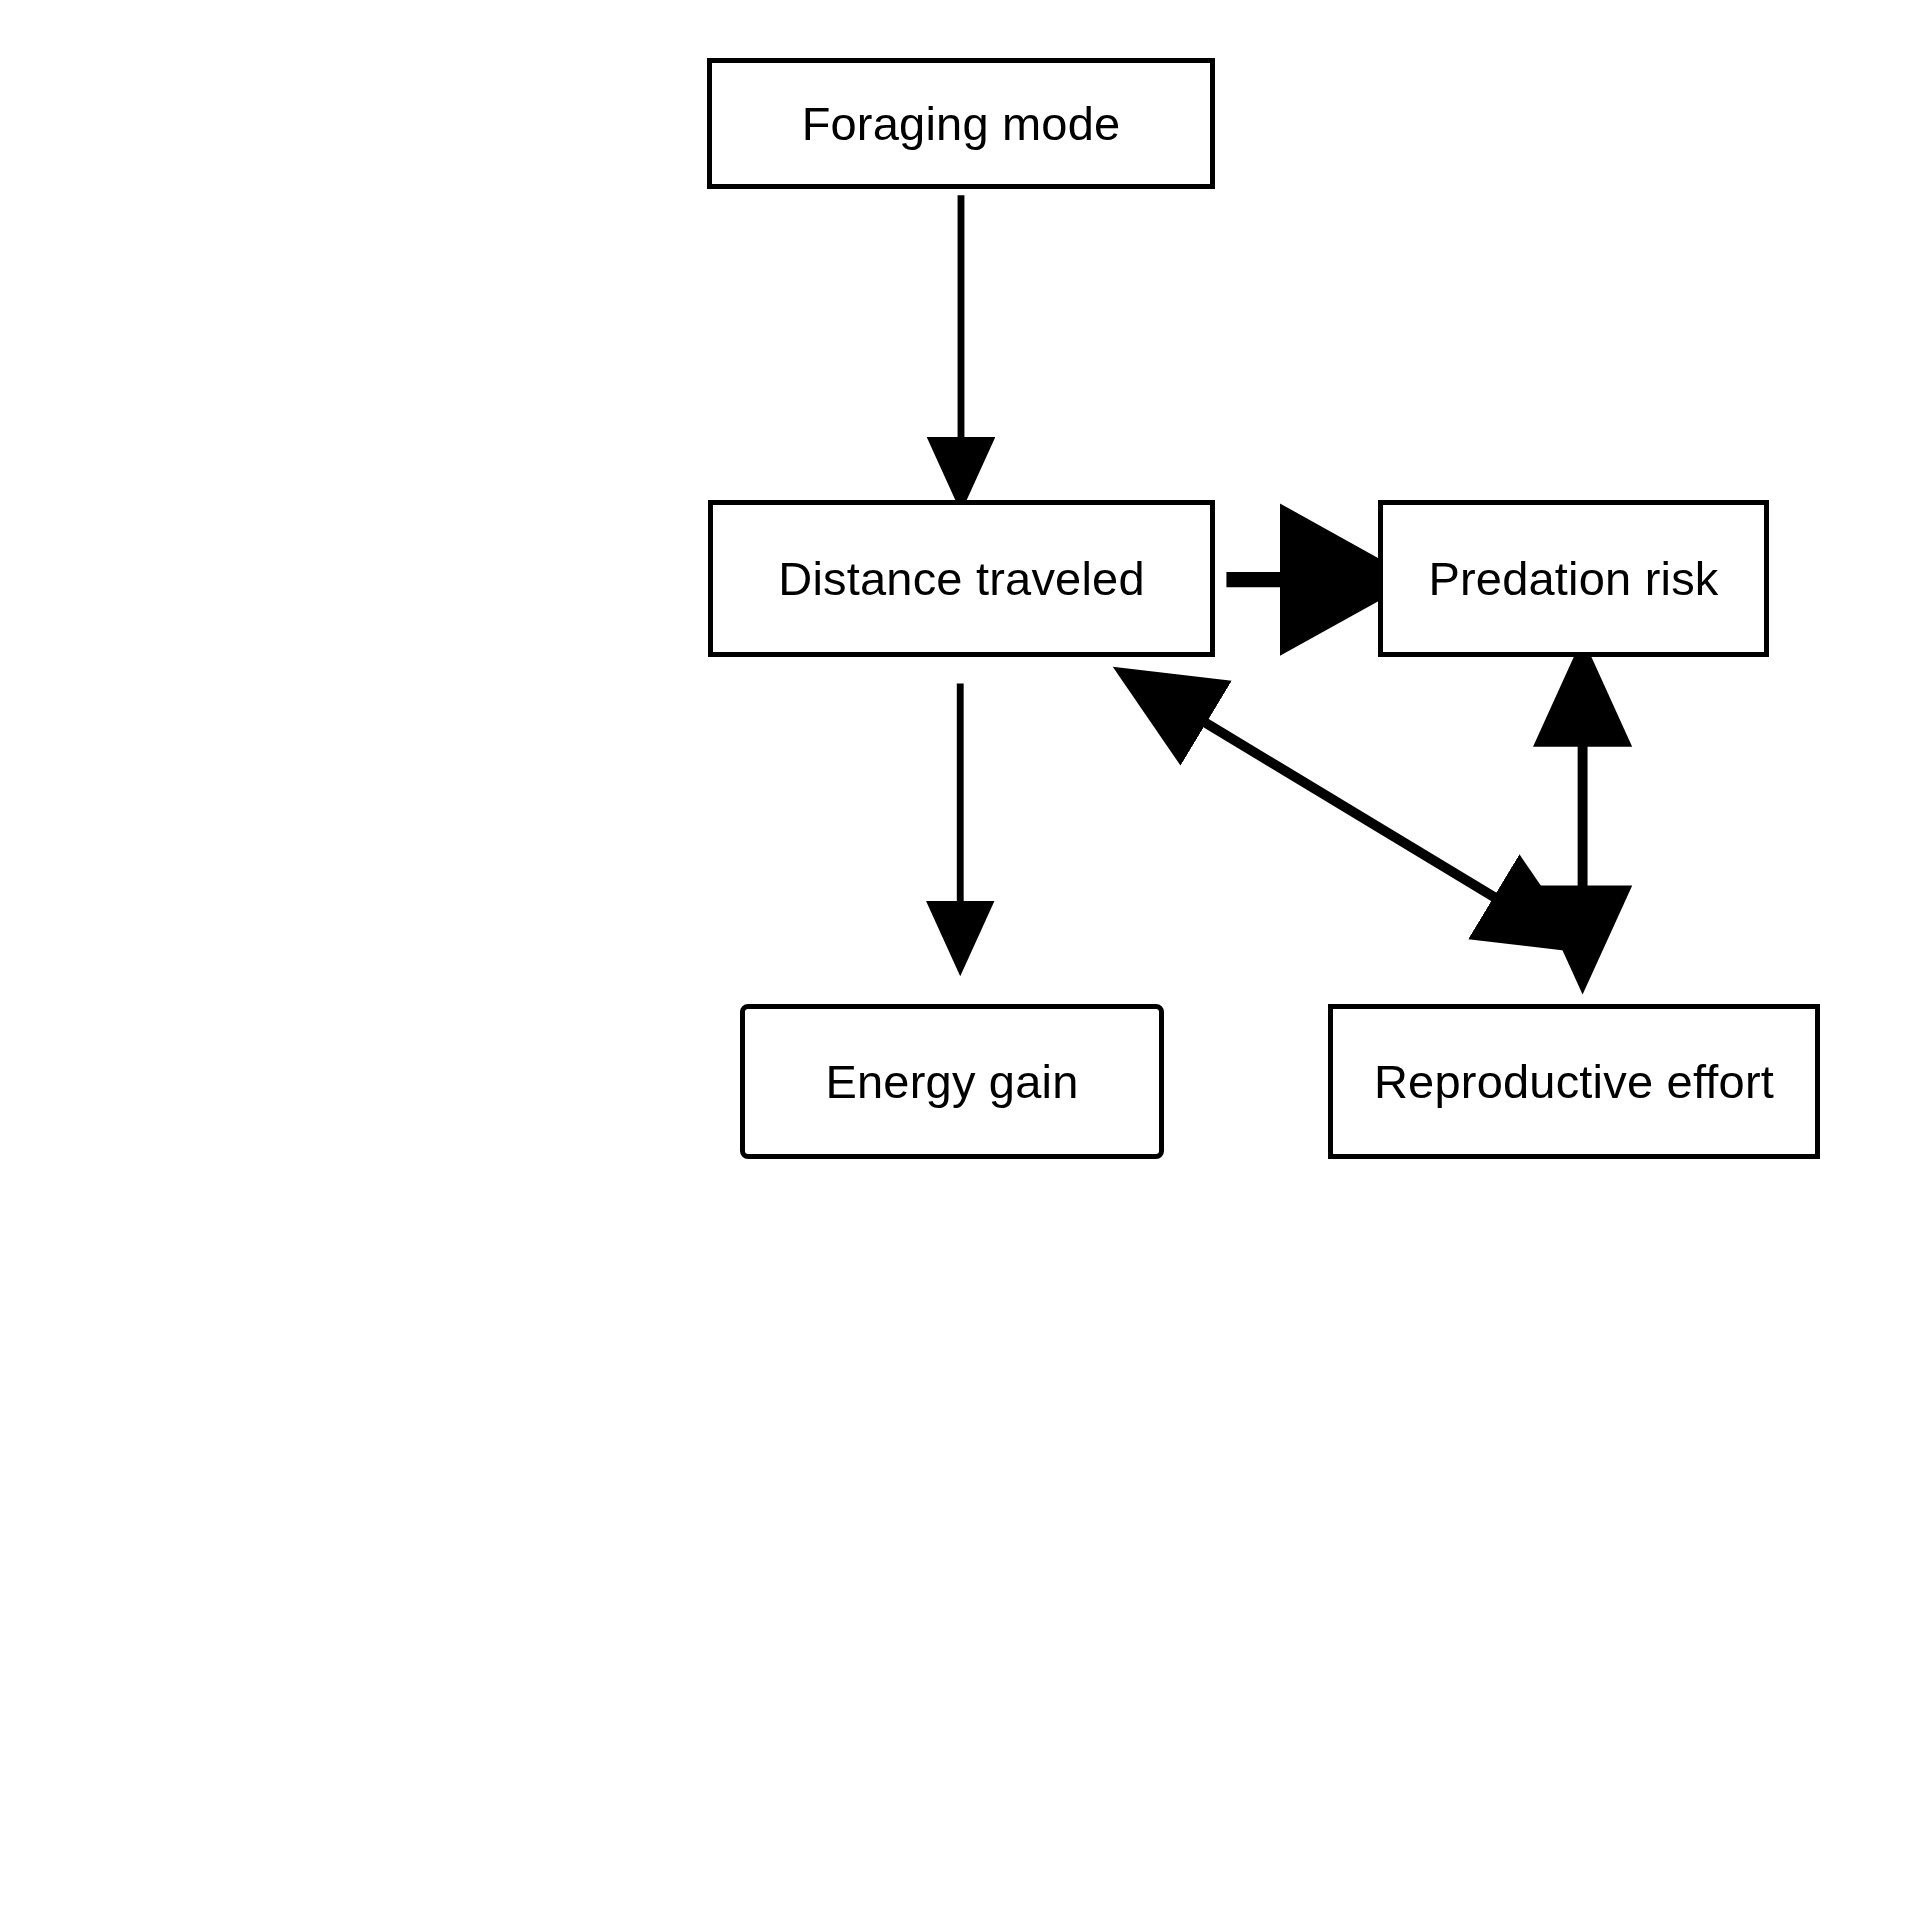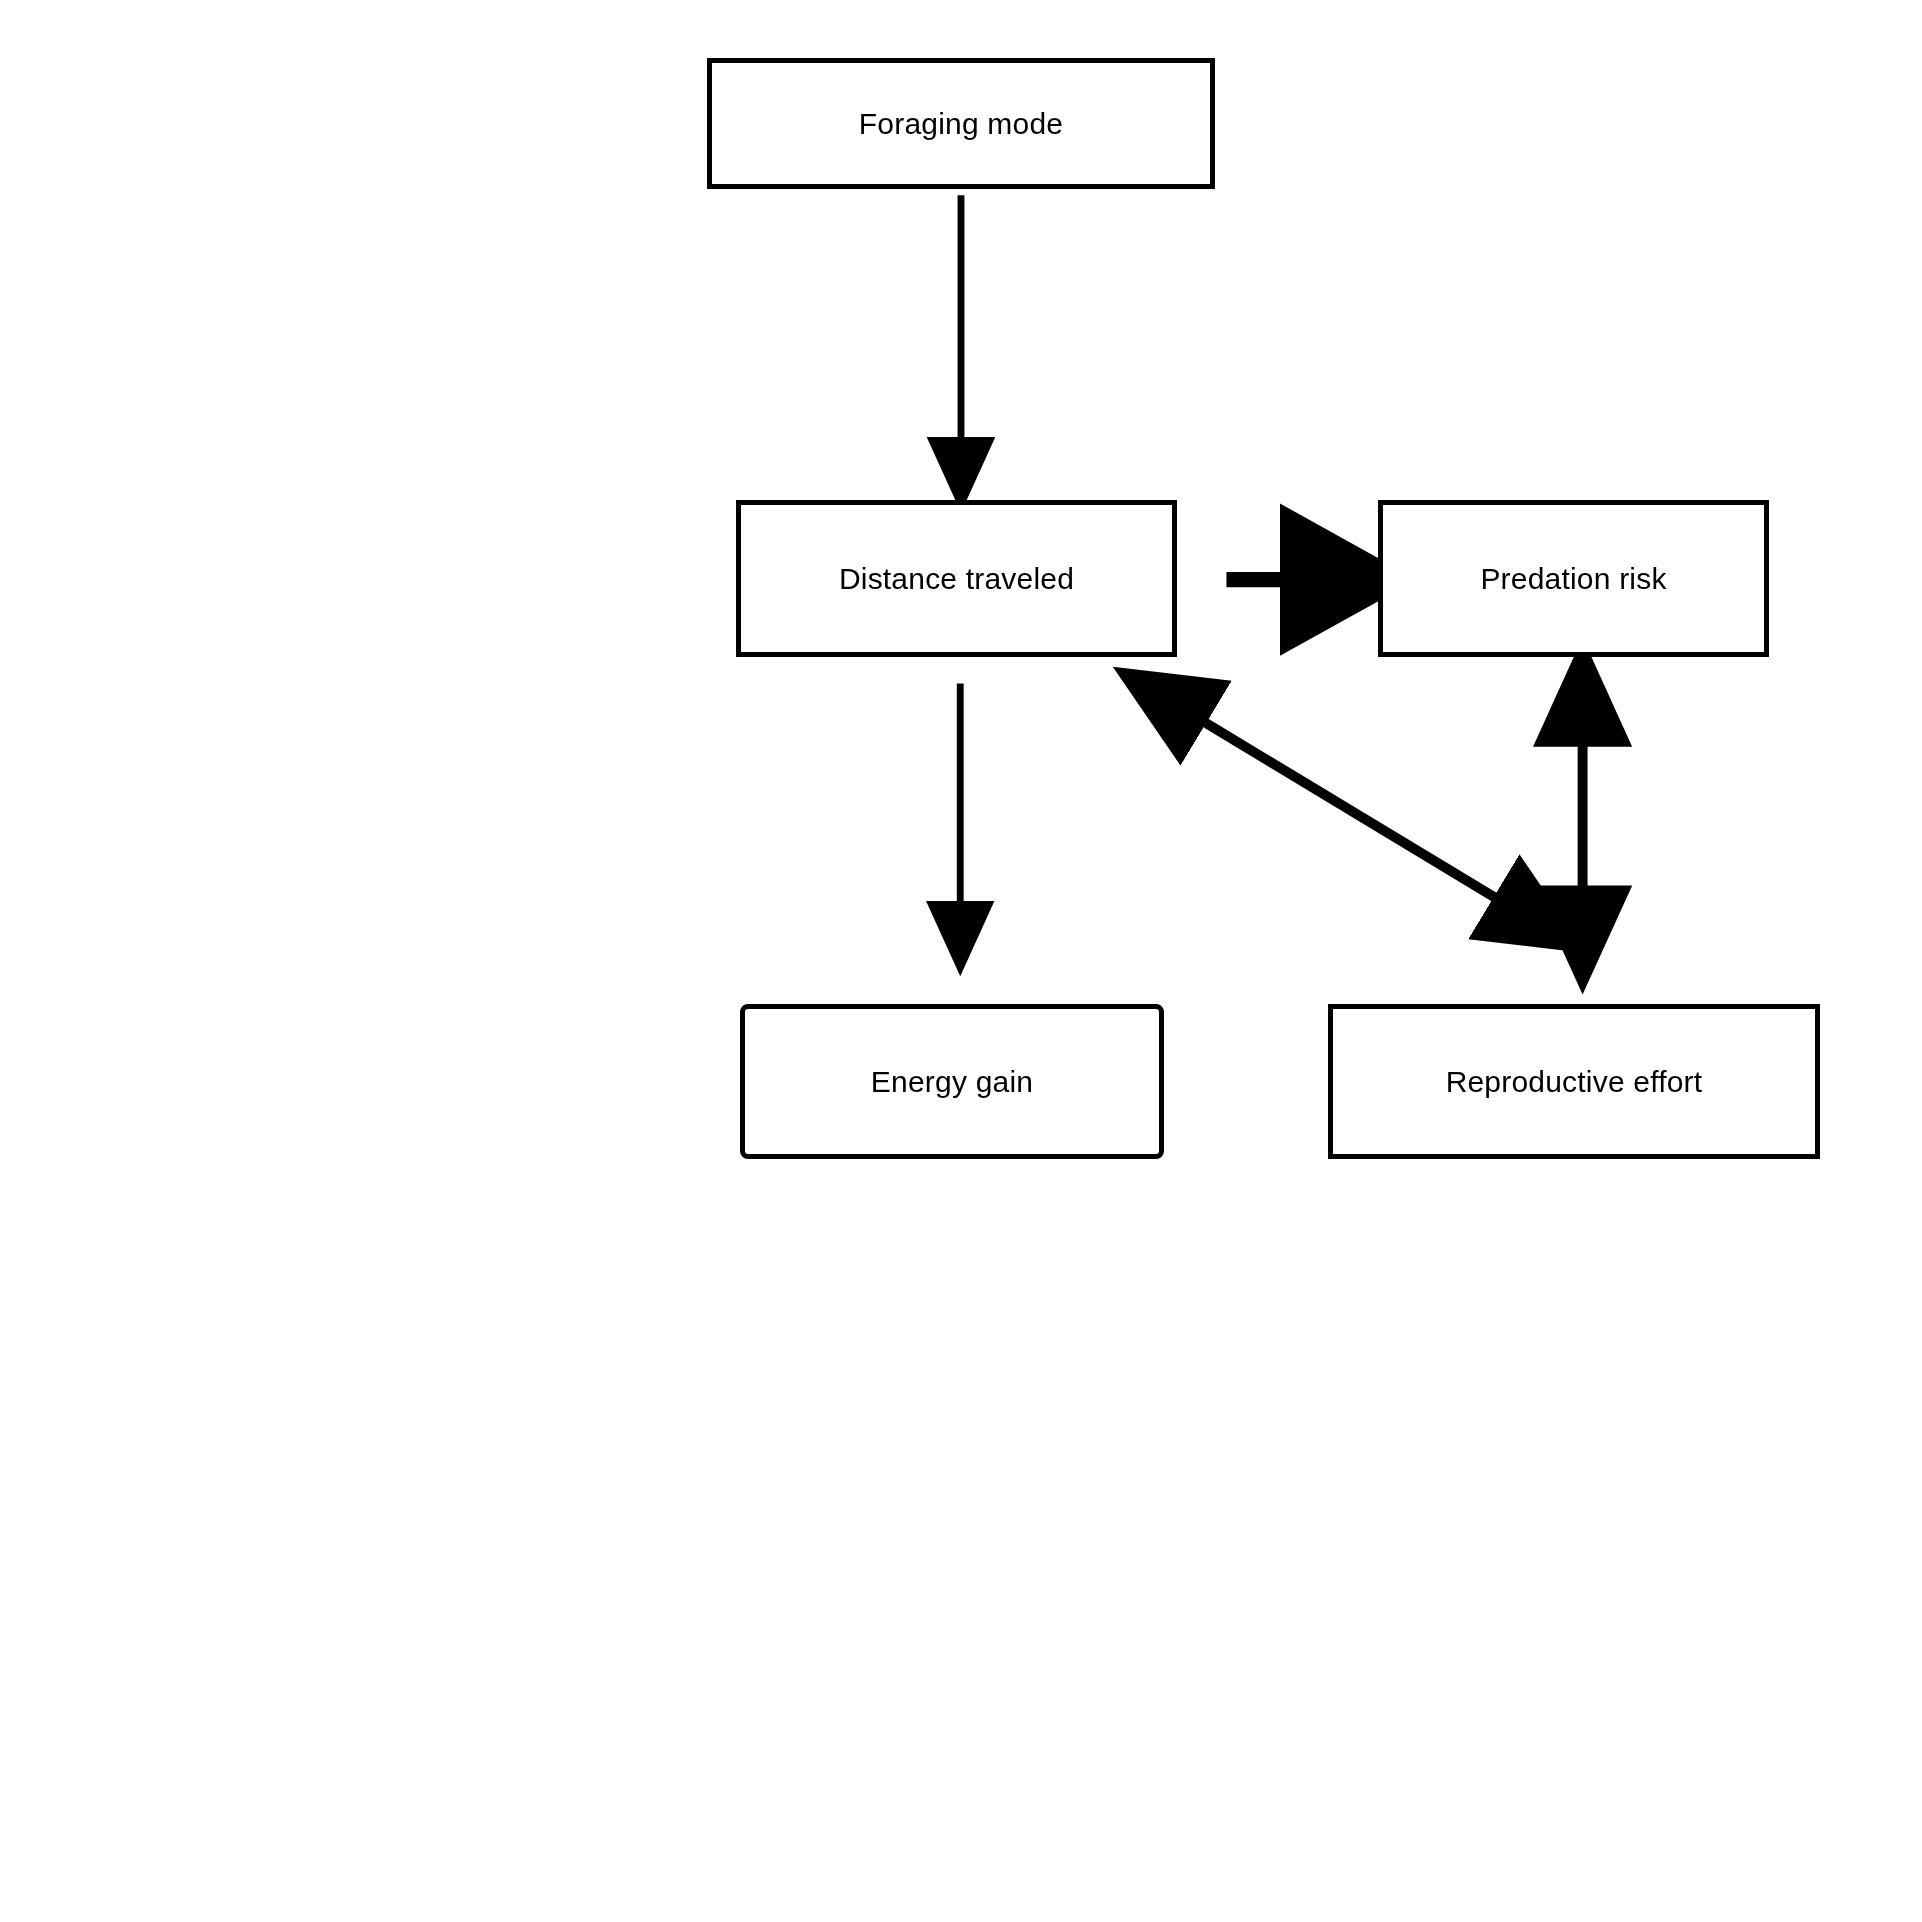--- a/index.html
+++ b/index.html
@@ -20,37 +20,37 @@
     position: absolute;
     box-sizing: border-box;
     background: #ffffff;
     border: 5.3px solid #000000;
     display: flex;
     align-items: center;
     justify-content: center;
   }
   .node-label {
     font-family: "Liberation Sans", sans-serif;
-    font-size: 30px;
+    font-size: 47px;
     line-height: 1.1;
     color: #000000;
     white-space: nowrap;
     letter-spacing: 0.2px;
   }
   #edge-layer {
     position: absolute;
     left: 0;
     top: 0;
     width: 1922px;
     height: 1922px;
     pointer-events: none;
   }
   
   #node-foraging-mode      { left: 707px;  top: 58px;   width: 508px; height: 131px; }
-  #node-distance-traveled  { left: 736px;  top: 500px;  width: 441px; height: 157px; }
+  #node-distance-traveled  { left: 708px;  top: 500px;  width: 507px; height: 157px; }
   #node-predation-risk     { left: 1378px; top: 500px;  width: 391px; height: 157px; text-align: right; }
   #node-energy-gain        { left: 740px;  top: 1004px; width: 424px; height: 155px; border-radius: 8px; }
   #node-reproductive-effort{ left: 1328px; top: 1004px; width: 492px; height: 155px; text-align: right; }
 </style>
 </head>
 <body>
 
 <div id="canvas">
 
   <svg id="edge-layer" viewBox="0 0 2520 2520" xmlns="http://www.w3.org/2000/svg">

